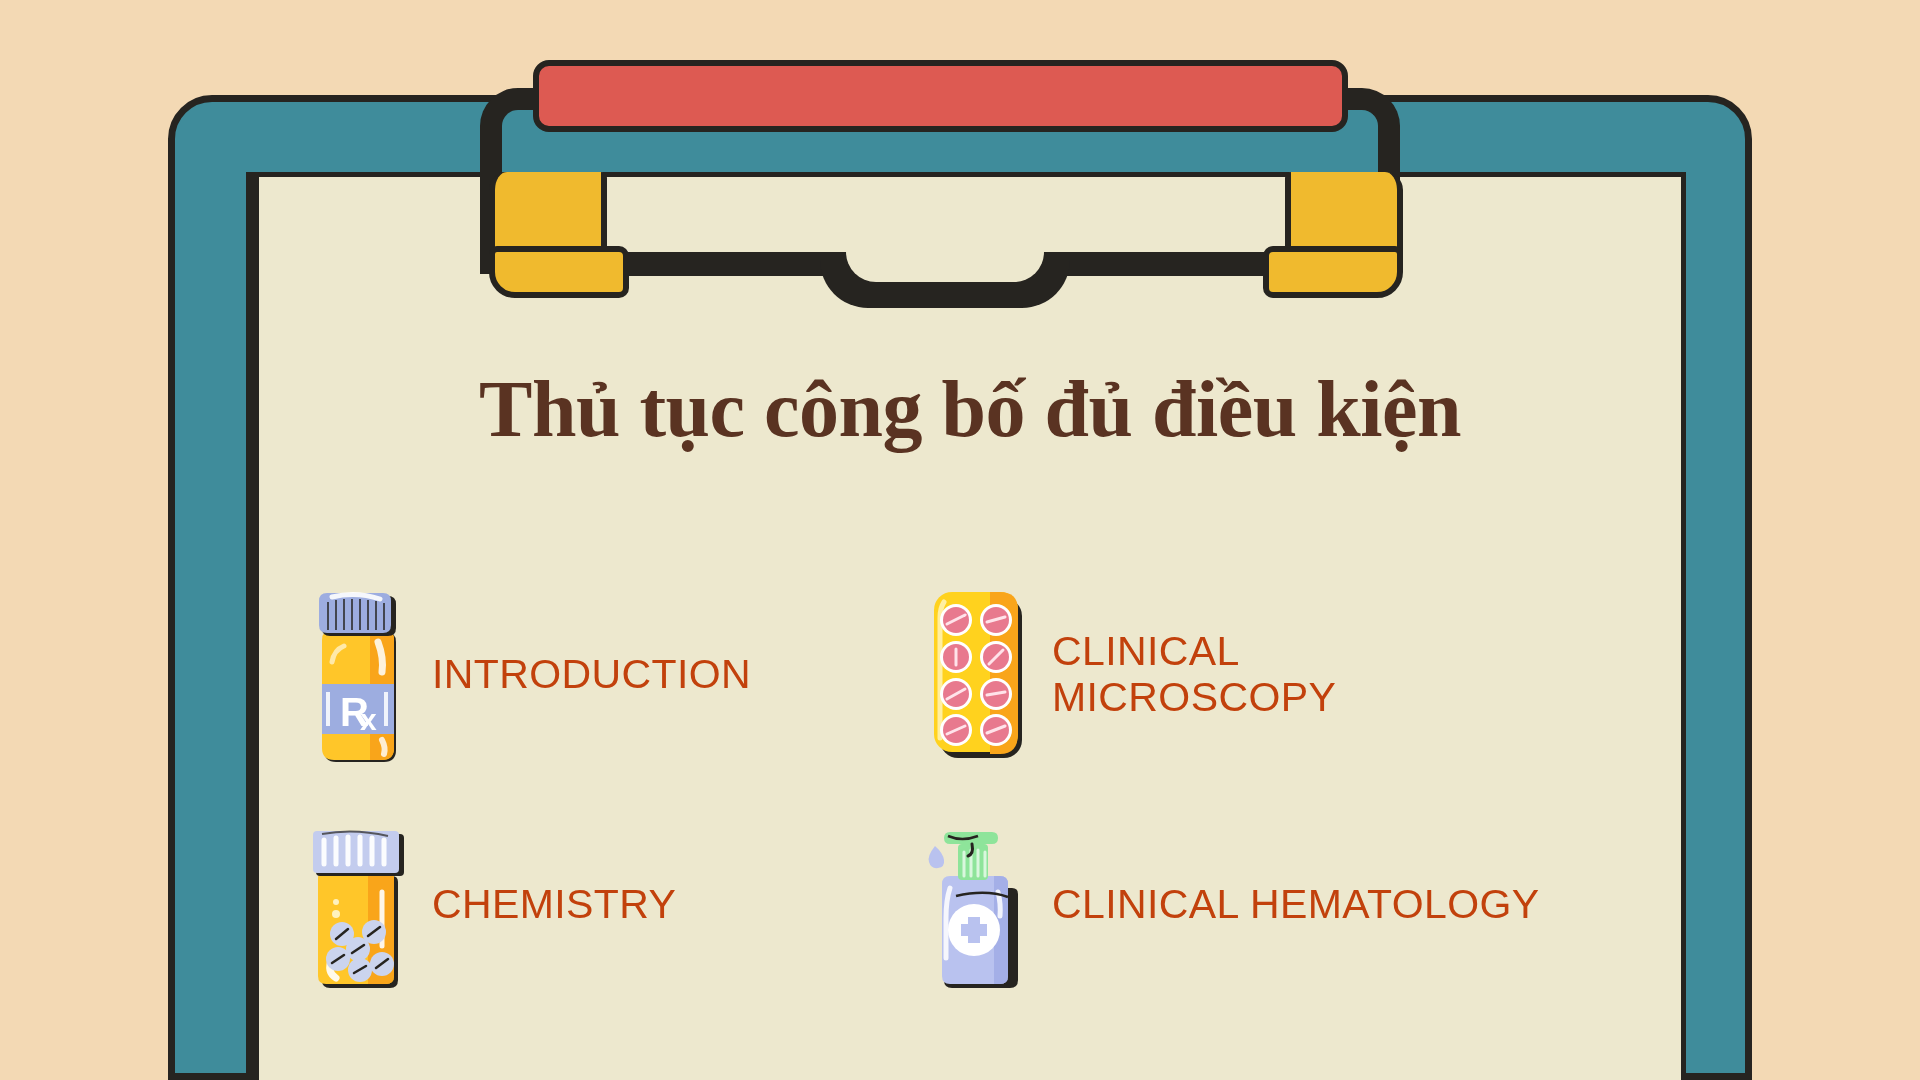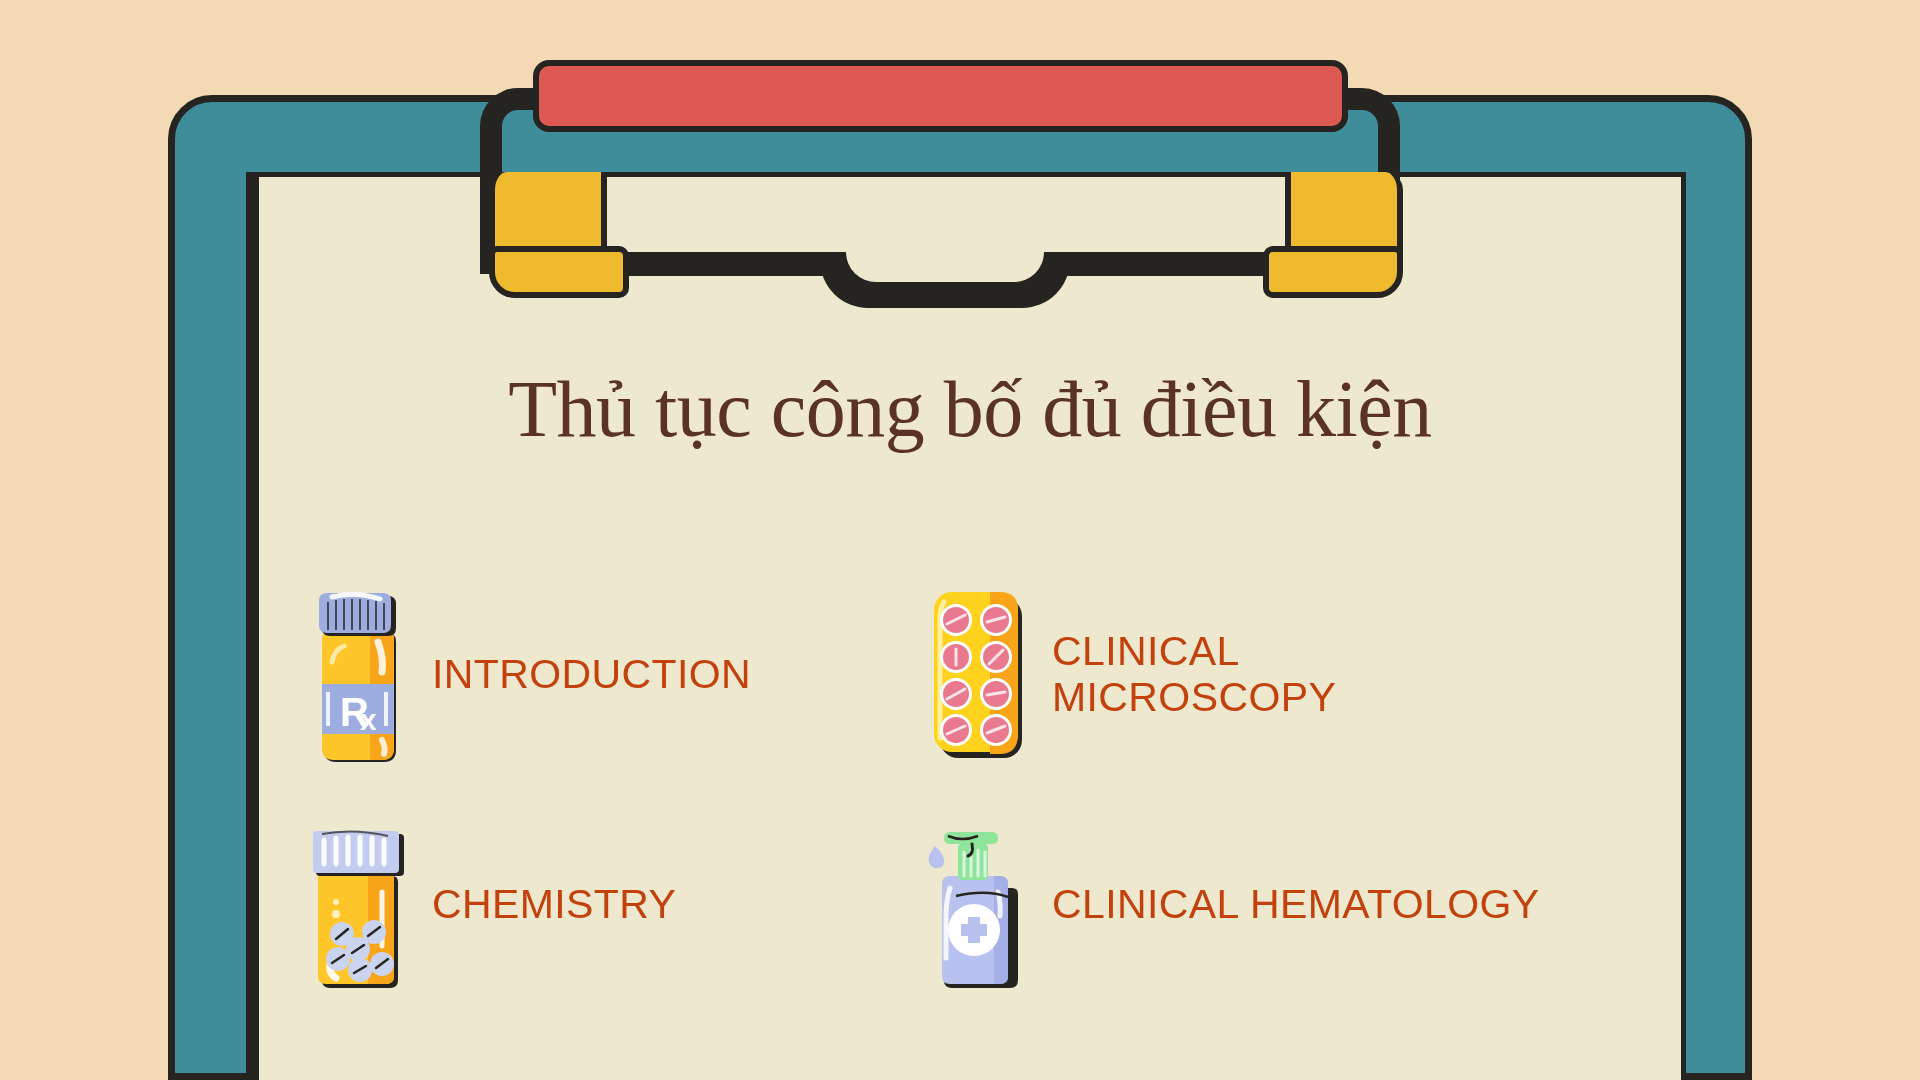--- a/index.html
+++ b/index.html
@@ -90,21 +90,21 @@
   .clip-mask-top{
     position:absolute;left:540px;top:54px;width:800px;height:30px;background:#f3d9b4;
   }
 
   
   .title{
     position:absolute;left:254px;top:370px;width:1432px;
     text-align:center;
     color:#5a3322;
     font-family:"Liberation Serif",serif;
-    font-weight:normal;
+    font-weight:bold;
     font-size:80px;
     line-height:0.98;
     letter-spacing:-0.5px;
   }
   .title .line{display:block;white-space:nowrap;}
 
   
   .contents{
     position:absolute;left:300px;top:560px;width:1360px;
     display:grid;

